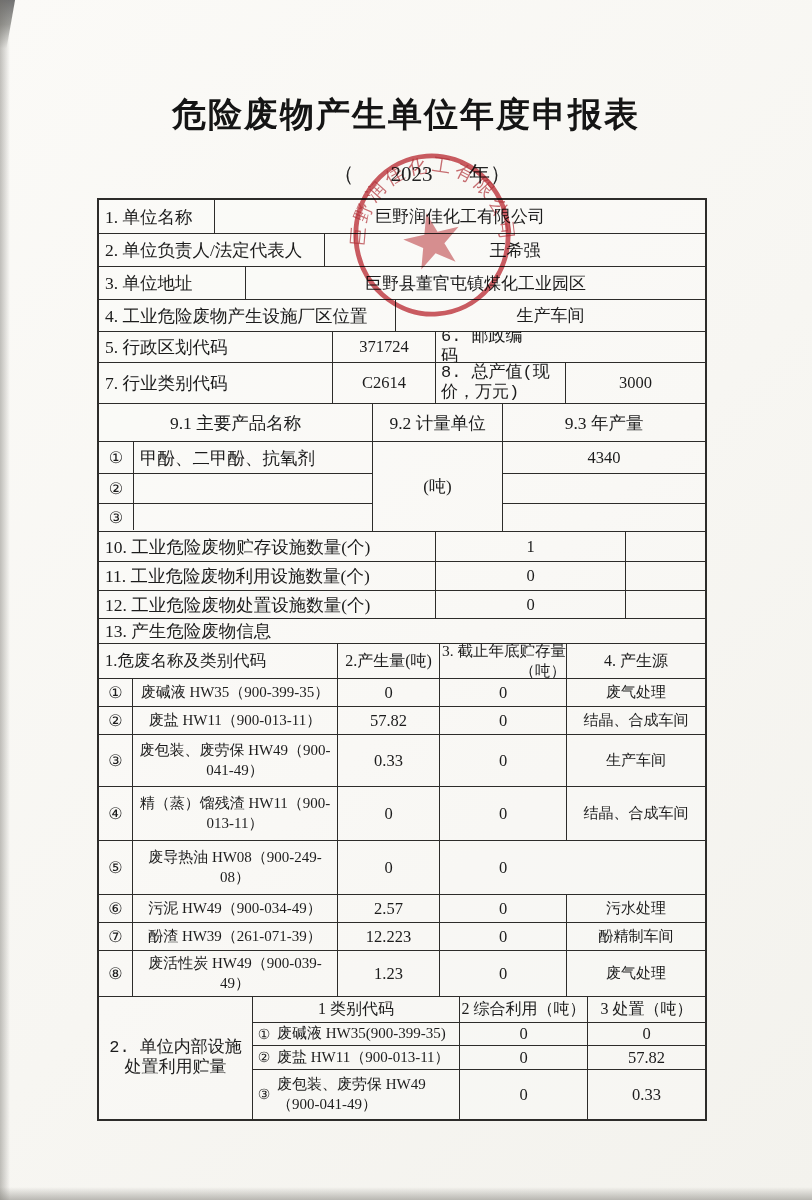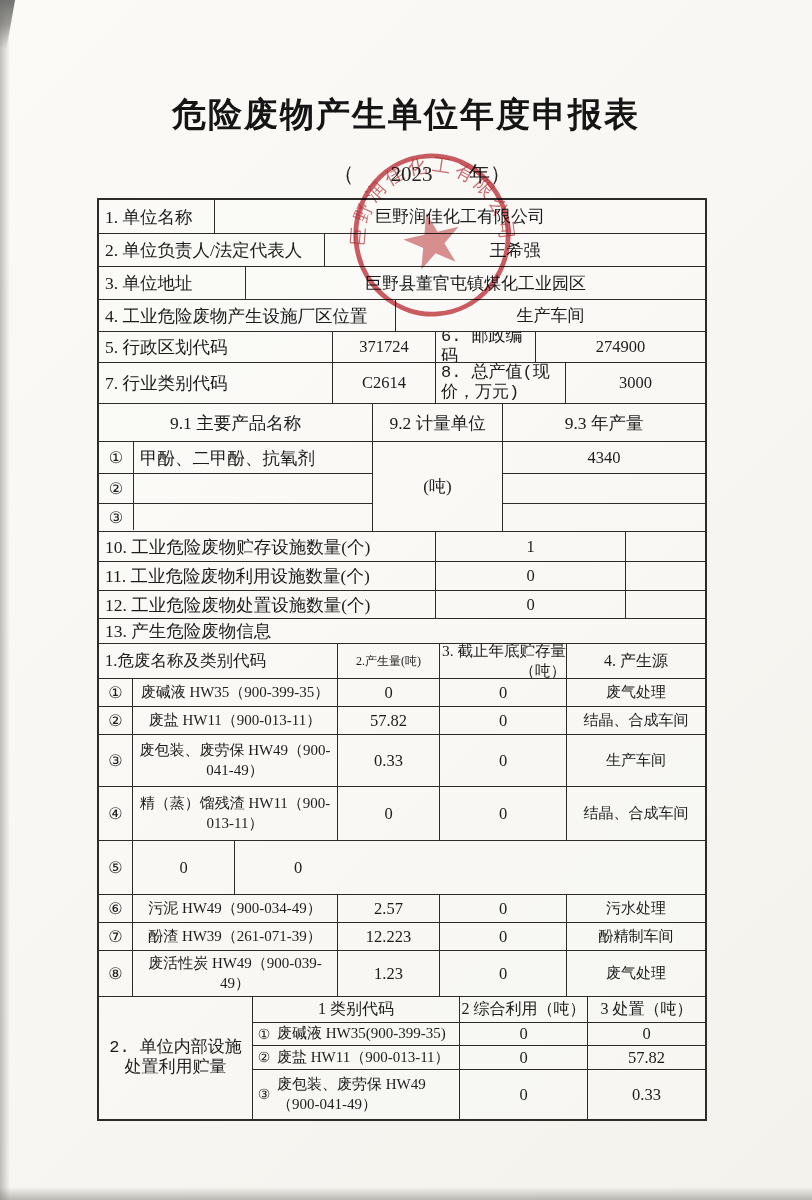--- a/index.html
+++ b/index.html
@@ -118,21 +118,20 @@
     </div>
     <div class="row" style="height:32px">
       <div class="c lab" style="width:296px">4. 工业危险废物产生设施厂区位置</div>
       <div class="c bl val grow">生产车间</div>
     </div>
 
     <div class="row" style="height:31px">
       <div class="c lab" style="width:233px">5. 行政区划代码</div>
       <div class="c bl val num" style="width:103px">371724</div>
       <div class="c bl lab2" style="width:100px">6. 邮政编码</div>
-      <div class="c bl val num grow">274900</div>
     </div>
     <div class="row" style="height:41px">
       <div class="c lab" style="width:233px">7. 行业类别代码</div>
       <div class="c bl val num" style="width:103px">C2614</div>
       <div class="c bl lab2" style="width:130px">8. 总产值(现价，万元)</div>
       <div class="c bl val num grow">3000</div>
     </div>
 
     <div class="row" style="height:38px">
       <div class="c hdr" style="width:273px">9.1 主要产品名称</div>
@@ -184,21 +183,21 @@
       <div class="c bl val num" style="width:190px">0</div>
       <div class="c bl grow"></div>
     </div>
 
     <div class="row" style="height:25px">
       <div class="c lab grow">13. 产生危险废物信息</div>
     </div>
 
     <div class="row" style="height:35px">
       <div class="c lab" style="width:238px;font-size:16.5px">1.危废名称及类别代码</div>
-      <div class="c bl hdr" style="width:102px;font-size:12px">2.产生量(吨)</div>
+      <div class="c bl hdr" style="width:102px;font-size:16px">2.产生量(吨)</div>
       <div class="c bl hdr sm" style="width:127px;font-size:15.5px">3. 截止年底贮存量（吨）</div>
       <div class="c bl hdr grow" style="font-size:16px">4. 产生源</div>
     </div>
 
     <div class="row" style="height:28px">
       <div class="c marker" style="width:33px">①</div>
       <div class="c bl name sm" style="width:205px">废碱液 HW35（900-399-35）</div>
       <div class="c bl val num" style="width:102px">0</div>
       <div class="c bl val num" style="width:127px">0</div>
       <div class="c bl val sm grow">废气处理</div>
@@ -219,20 +218,21 @@
     </div>
     <div class="row" style="height:54px">
       <div class="c marker" style="width:33px">④</div>
       <div class="c bl name sm" style="width:205px">精（蒸）馏残渣 HW11（900-013-11）</div>
       <div class="c bl val num" style="width:102px">0</div>
       <div class="c bl val num" style="width:127px">0</div>
       <div class="c bl val sm grow">结晶、合成车间</div>
     </div>
     <div class="row" style="height:54px">
       <div class="c marker" style="width:33px">⑤</div>
+      <div class="c bl name sm" style="width:205px">废导热油 HW08（900-249-08）</div>
       <div class="c bl val num" style="width:102px">0</div>
       <div class="c bl val num" style="width:127px">0</div>
     </div>
     <div class="row" style="height:28px">
       <div class="c marker" style="width:33px">⑥</div>
       <div class="c bl name sm" style="width:205px">污泥 HW49（900-034-49）</div>
       <div class="c bl val num" style="width:102px">2.57</div>
       <div class="c bl val num" style="width:127px">0</div>
       <div class="c bl val sm grow">污水处理</div>
     </div>

